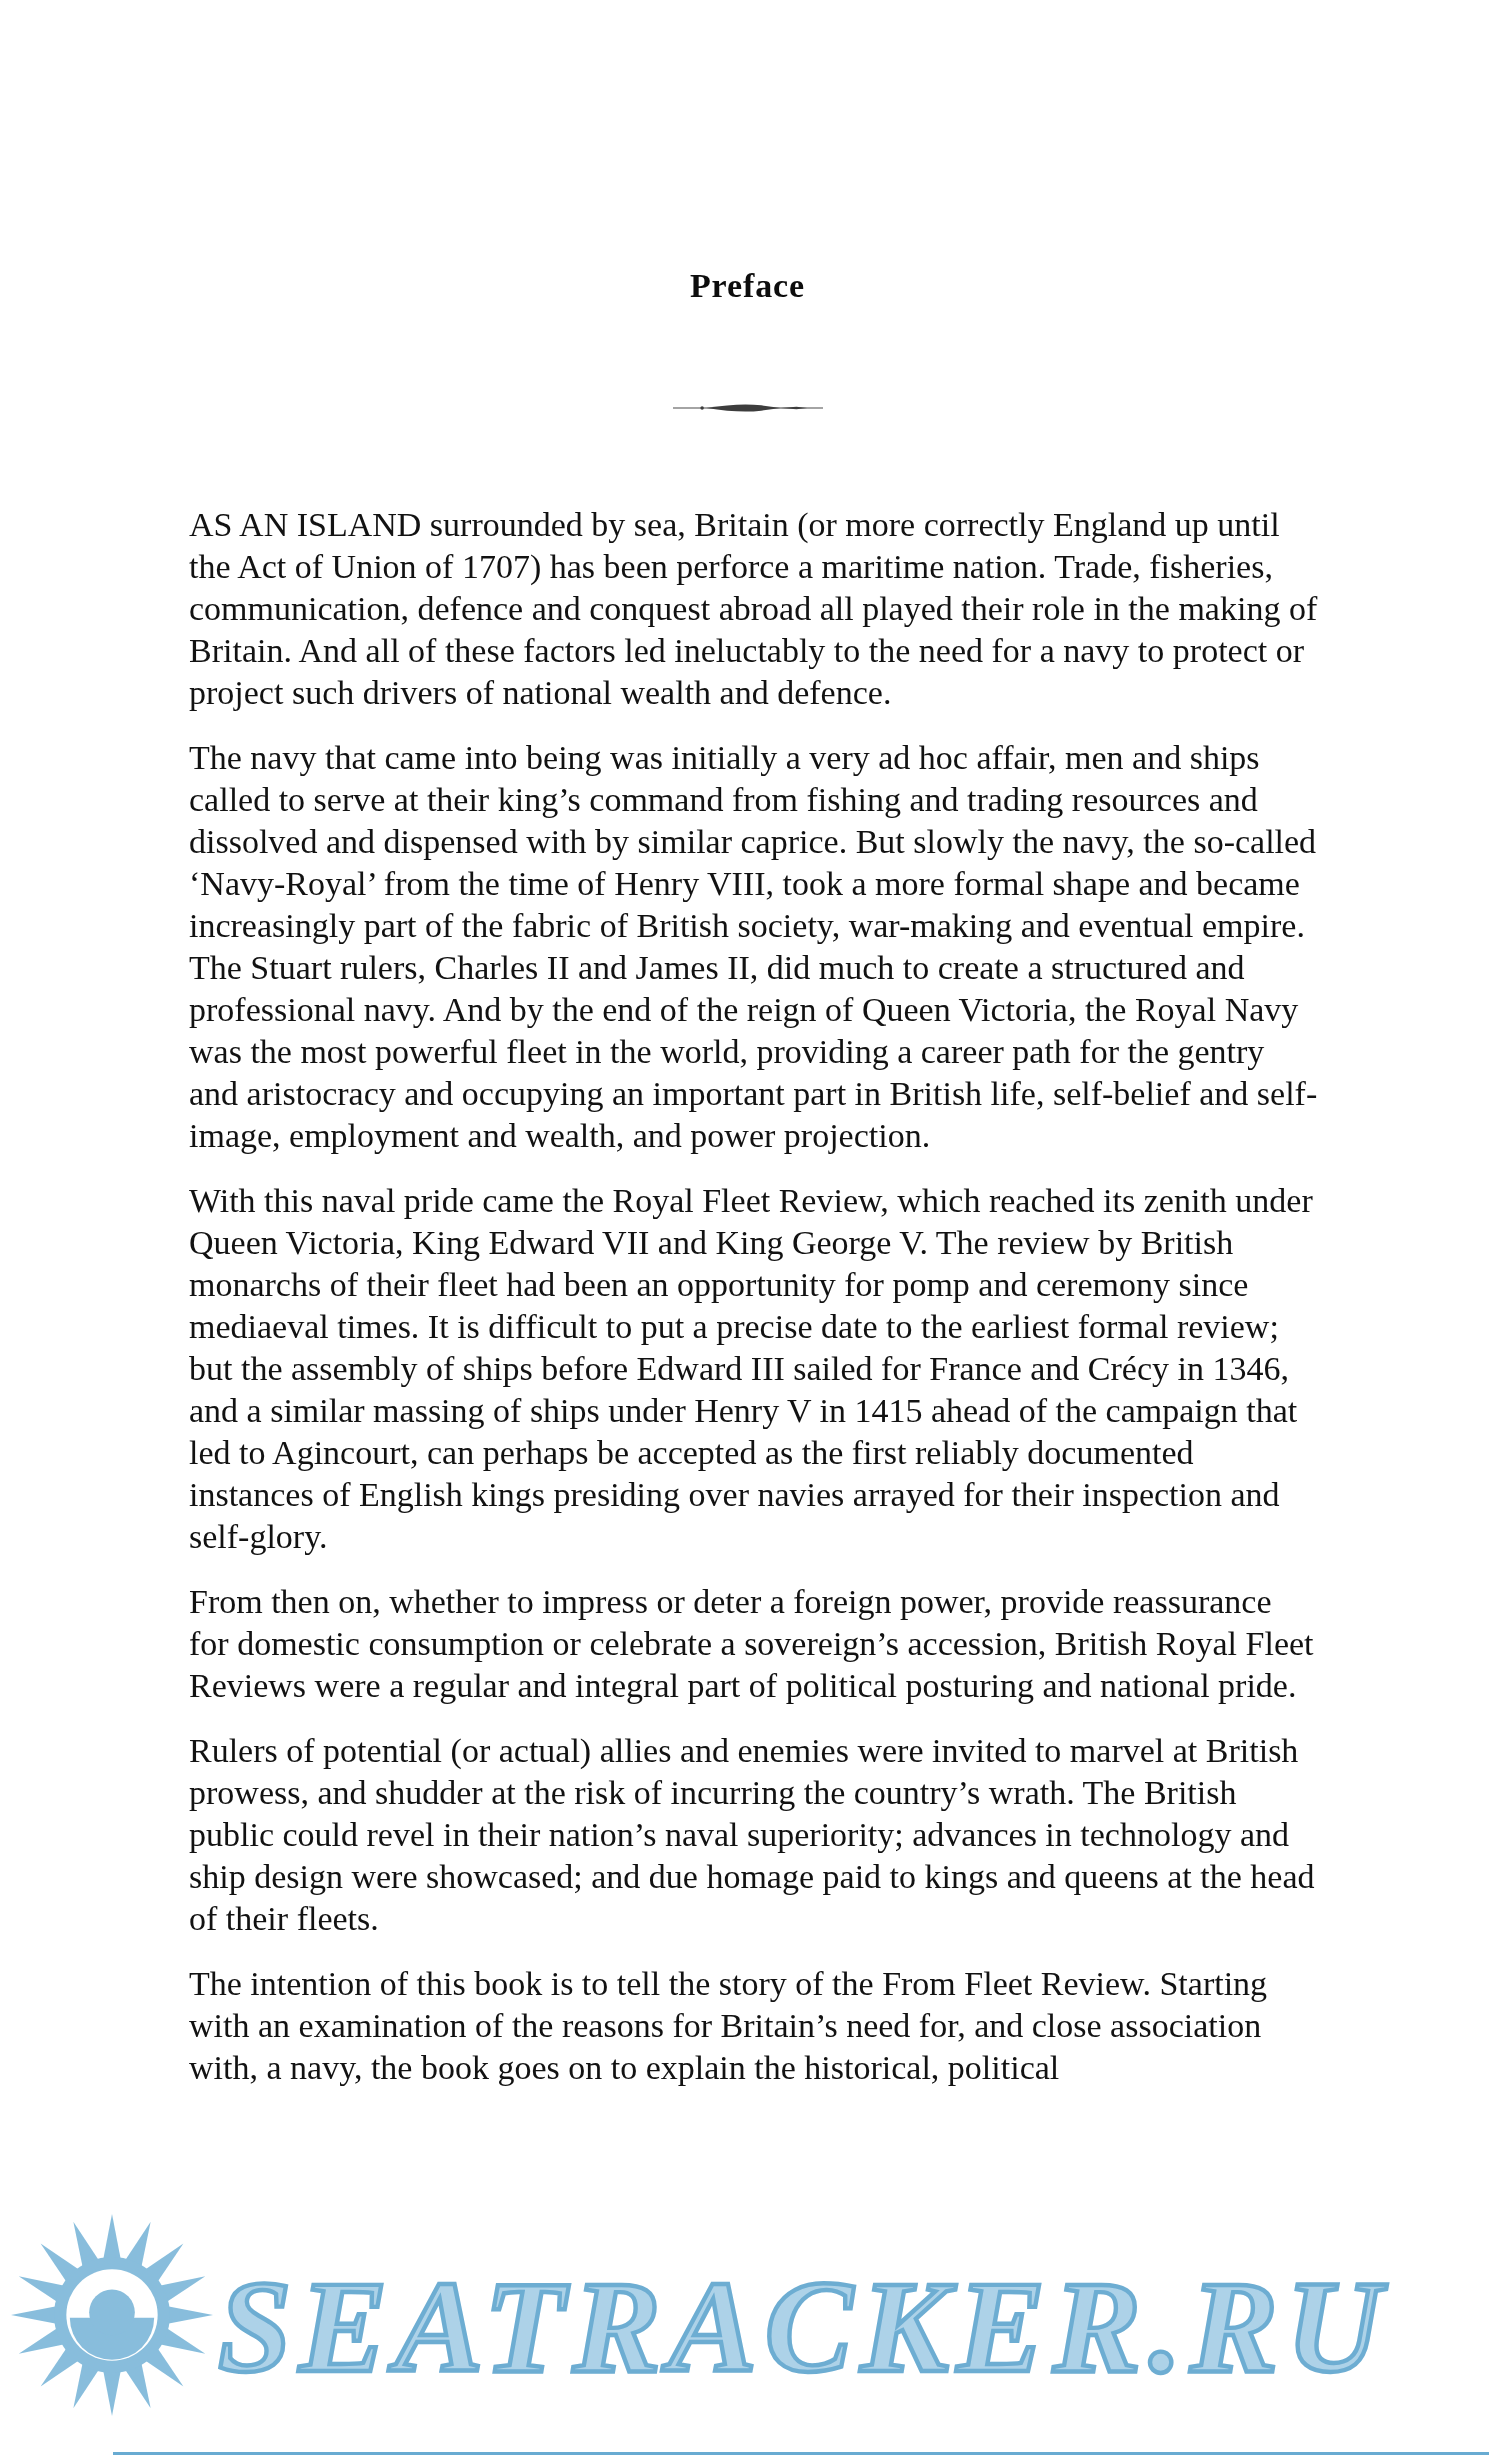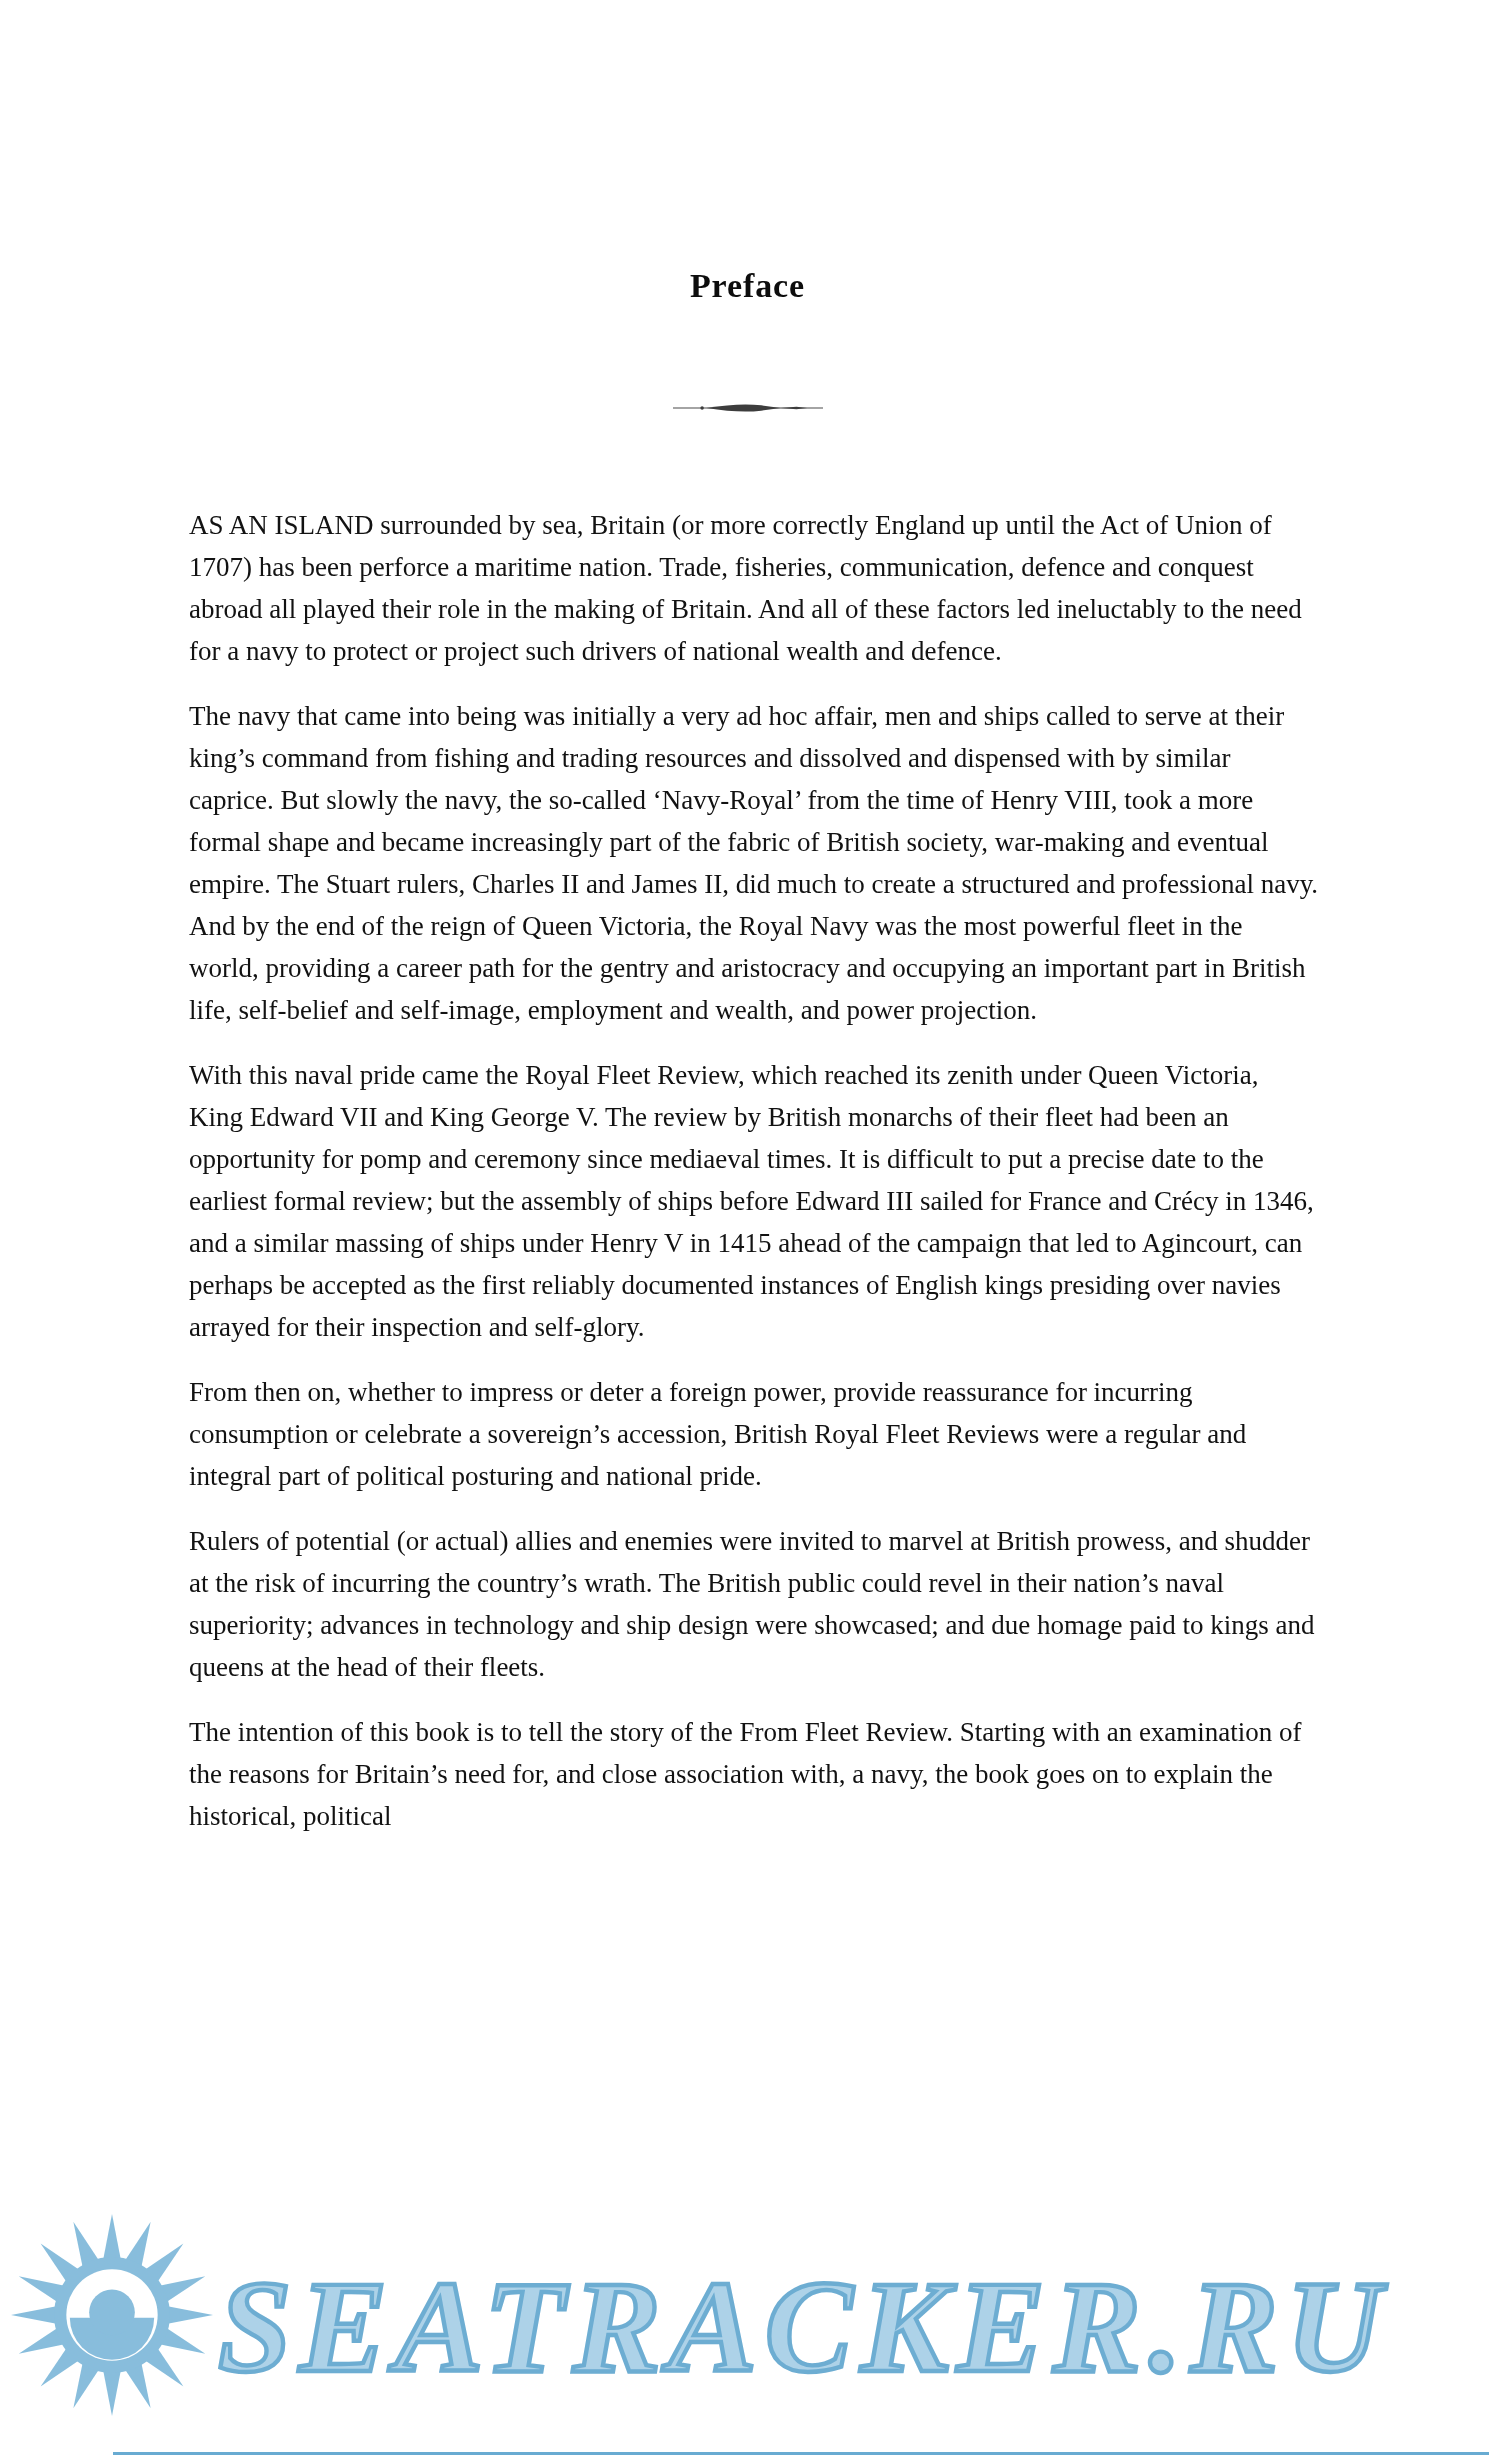--- a/index.html
+++ b/index.html
@@ -29,21 +29,21 @@
     margin: 95px auto 0 auto;
     width: 150px;
     height: 16px;
     display: flex;
     align-items: center;
     justify-content: center;
   }
   .body-text {
     margin: 88px 180px 0 189px;
     width: 1130px;
-    font-size: 27px;
+    font-size: 34px;
     line-height: 42px;
     text-align: left;
   }
   .body-text p {
     margin: 0 0 23px 0;
   }
   .watermark {
     position: absolute;
     left: 10.6px;
     bottom: 42px;
@@ -98,21 +98,21 @@
       <path d="M38,9 Q75,3 100,6 L122,9 L100,12 Q75,15 38,9 Z" fill="#3d3d3d"></path>
       <path d="M122,9 L140,7.5 L152,9 L140,10.5 Z" fill="#3d3d3d"></path>
       <circle cx="33" cy="9" r="2" fill="#3d3d3d"></circle>
     </svg>
   </div>
 
   <div class="body-text">
     <p>AS AN ISLAND surrounded by sea, Britain (or more correctly England up until the Act of Union of 1707) has been perforce a maritime nation. Trade, fisheries, communication, defence and conquest abroad all played their role in the making of Britain. And all of these factors led ineluctably to the need for a navy to protect or project such drivers of national wealth and defence.</p>
     <p>The navy that came into being was initially a very ad hoc affair, men and ships called to serve at their king’s command from fishing and trading resources and dissolved and dispensed with by similar caprice. But slowly the navy, the so-called ‘Navy-Royal’ from the time of Henry VIII, took a more formal shape and became increasingly part of the fabric of British society, war-making and eventual empire. The Stuart rulers, Charles II and James II, did much to create a structured and professional navy. And by the end of the reign of Queen Victoria, the Royal Navy was the most powerful fleet in the world, providing a career path for the gentry and aristocracy and occupying an important part in British life, self-belief and self-image, employment and wealth, and power projection.</p>
     <p>With this naval pride came the Royal Fleet Review, which reached its zenith under Queen Victoria, King Edward VII and King George V. The review by British monarchs of their fleet had been an opportunity for pomp and ceremony since mediaeval times. It is difficult to put a precise date to the earliest formal review; but the assembly of ships before Edward III sailed for France and Crécy in 1346, and a similar massing of ships under Henry V in 1415 ahead of the campaign that led to Agincourt, can perhaps be accepted as the first reliably documented instances of English kings presiding over navies arrayed for their inspection and self-glory.</p>
-    <p>From then on, whether to impress or deter a foreign power, provide reassurance for incurring consumption or celebrate a sovereign’s accession, British Royal Fleet Reviews were a regular and integral part of political posturing and national pride.</p>
+    <p>From then on, whether to impress or deter a foreign power, provide reassurance for domestic consumption or celebrate a sovereign’s accession, British Royal Fleet Reviews were a regular and integral part of political posturing and national pride.</p>
     <p>Rulers of potential (or actual) allies and enemies were invited to marvel at British prowess, and shudder at the risk of incurring the country’s wrath. The British public could revel in their nation’s naval superiority; advances in technology and ship design were showcased; and due homage paid to kings and queens at the head of their fleets.</p>
     <p>The intention of this book is to tell the story of the From Fleet Review. Starting with an examination of the reasons for Britain’s need for, and close association with, a navy, the book goes on to explain the historical, political</p>
   </div>
 
   <div class="watermark">
     <svg class="sun" viewBox="0 0 230 230">
       <g fill="#7fb9da">
         <polygon points="115,0 103,62 127,62" transform="rotate(0 115 115)"></polygon>
         <polygon points="115,0 103,62 127,62" transform="rotate(22.5 115 115)"></polygon>
         <polygon points="115,0 103,62 127,62" transform="rotate(45 115 115)"></polygon>

